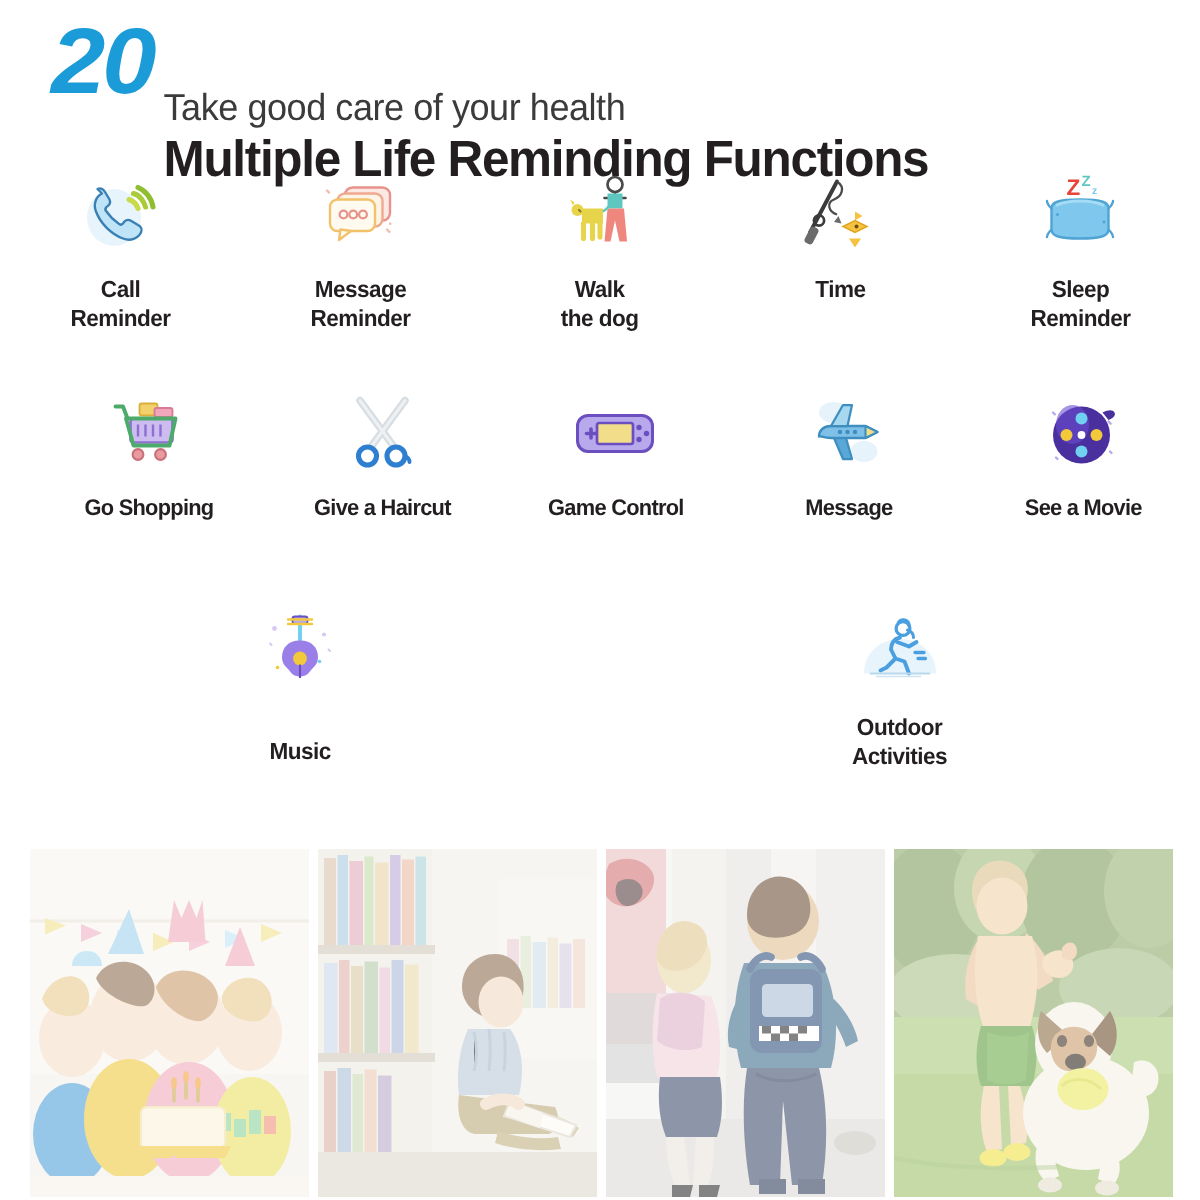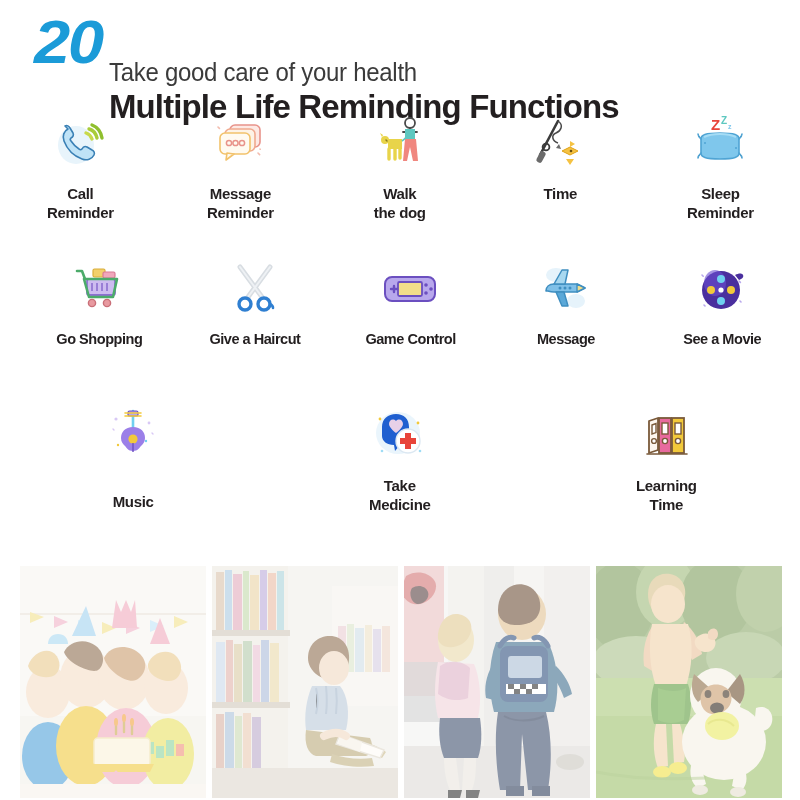--- a/index.html
+++ b/index.html
@@ -287,57 +287,40 @@
             <circle cx="41" cy="34" r="1.2" fill="#6fd0f0"></circle>
             <circle cx="13" cy="38" r="1.2" fill="#f2c93a"></circle>
             <path d="M8 22l1 1M47 26l1 1" stroke="#d8c8f5" stroke-width="1.4" stroke-linecap="round"></path>
           </svg>
         </div>
         <div class="cell-label one-line">Music</div>
       </div>
 
 
 
-      <div class="cell">
-        <div class="icon-box">
-          <svg width="56" height="56" viewBox="0 0 56 56">
-            <ellipse cx="26" cy="26" rx="22" ry="21" fill="#eaf5fc"></ellipse>
-            <path d="M10 20c0-8 6-13 14-13s13 5 13 13v10c0 5-4 8-9 8l-5 6-1-6c-7 0-12-4-12-9z" fill="#1f5fd0"></path>
-            <path d="M24 14c3-3 7-1 7 3 0 4-7 9-7 9s-7-5-7-9c0-4 4-6 7-3z" fill="#e8d0e8"></path>
-            <circle cx="36" cy="34" r="12" fill="#ffffff" stroke="#dce8f2" stroke-width="1.4"></circle>
-            <path d="M33 26h6v5h5v6h-5v5h-6v-5h-5v-6h5z" fill="#e8443a"></path>
-            <circle cx="46" cy="16" r="1.4" fill="#f2c93a"></circle>
-            <circle cx="8" cy="12" r="1.4" fill="#f2c93a"></circle>
-            <circle cx="48" cy="44" r="1.3" fill="#9fdcf5"></circle>
-            <circle cx="10" cy="44" r="1.3" fill="#9fdcf5"></circle>
-          </svg>
-        </div>
-        <div class="cell-label">Take
-Medicine</div>
-      </div>
-
-
-      <div class="cell">
-        <div class="icon-box">
-          <svg width="56" height="56" viewBox="0 0 56 56">
-            <path d="M10 14l9-3v32l-9 3z" fill="#fdf6ee" stroke="#7a5a3a" stroke-width="1.8" stroke-linejoin="round"></path>
-            <path d="M13 18l4-1.4v9L13 27z" fill="#ffffff" stroke="#7a5a3a" stroke-width="1.4"></path>
-            <circle cx="15" cy="34" r="2.4" fill="#ffffff" stroke="#7a5a3a" stroke-width="1.4"></circle>
-            <rect x="20" y="11" width="12" height="35" fill="#e86a9e" stroke="#7a5a3a" stroke-width="1.8"></rect>
-            <rect x="23" y="16" width="6" height="11" fill="#ffffff" stroke="#7a5a3a" stroke-width="1.4"></rect>
-            <circle cx="26" cy="34" r="2.6" fill="#ffffff" stroke="#7a5a3a" stroke-width="1.4"></circle>
-            <rect x="33" y="11" width="12" height="35" fill="#f2c93a" stroke="#7a5a3a" stroke-width="1.8"></rect>
-            <rect x="36" y="16" width="6" height="11" fill="#ffffff" stroke="#7a5a3a" stroke-width="1.4"></rect>
-            <circle cx="39" cy="34" r="2.6" fill="#ffffff" stroke="#7a5a3a" stroke-width="1.4"></circle>
-            <path d="M8 47h40" stroke="#7a5a3a" stroke-width="1.6" stroke-linecap="round"></path>
-          </svg>
-        </div>
-        <div class="cell-label">Learning
-Time</div>
-      </div>
+
+      <div class="cell">
+        <div class="icon-box">
+          <svg width="56" height="56" viewBox="0 0 56 56">
+            <path d="M4 42c0-13 10-23 24-23s24 10 24 23z" fill="#e8f4fb"></path>
+            <circle cx="30" cy="12" r="4.6" fill="none" stroke="#4a9fe0" stroke-width="2.2"></circle>
+            <path d="M27 8c2-3 7-2 7 2" stroke="#4a9fe0" stroke-width="2.2" fill="none" stroke-linecap="round"></path>
+            <path d="M33 13c3 1 4 3 4 5" stroke="#4a9fe0" stroke-width="2" fill="none" stroke-linecap="round"></path>
+            <path d="M28 18c-4 1-6 4-6 8l3 6 6 2 3 8" stroke="#4a9fe0" stroke-width="2.6" fill="none" stroke-linecap="round" stroke-linejoin="round"></path>
+            <path d="M25 32l-6 6-4 2" stroke="#4a9fe0" stroke-width="2.6" fill="none" stroke-linecap="round" stroke-linejoin="round"></path>
+            <path d="M26 21l8 3 5-3" stroke="#4a9fe0" stroke-width="2.6" fill="none" stroke-linecap="round" stroke-linejoin="round"></path>
+            <path d="M38 28h6M40 32h5" stroke="#4a9fe0" stroke-width="2.2" stroke-linecap="round"></path>
+            <path d="M8 42h40" stroke="#b8d8ee" stroke-width="1.2"></path>
+            <path d="M12 44h30" stroke="#cfe4f2" stroke-width="1"></path>
+          </svg>
+        </div>
+        <div class="cell-label">Outdoor
+Activities</div>
+      </div>
+
 
     </div>
   </div>
 
   <div class="photos">
 
     <div class="photo">
       <svg viewBox="0 0 186 232" preserveAspectRatio="xMidYMid slice">
         <rect width="186" height="232" fill="#f6f4f0"></rect>
         <rect y="150" width="186" height="82" fill="#f2efe9"></rect>

